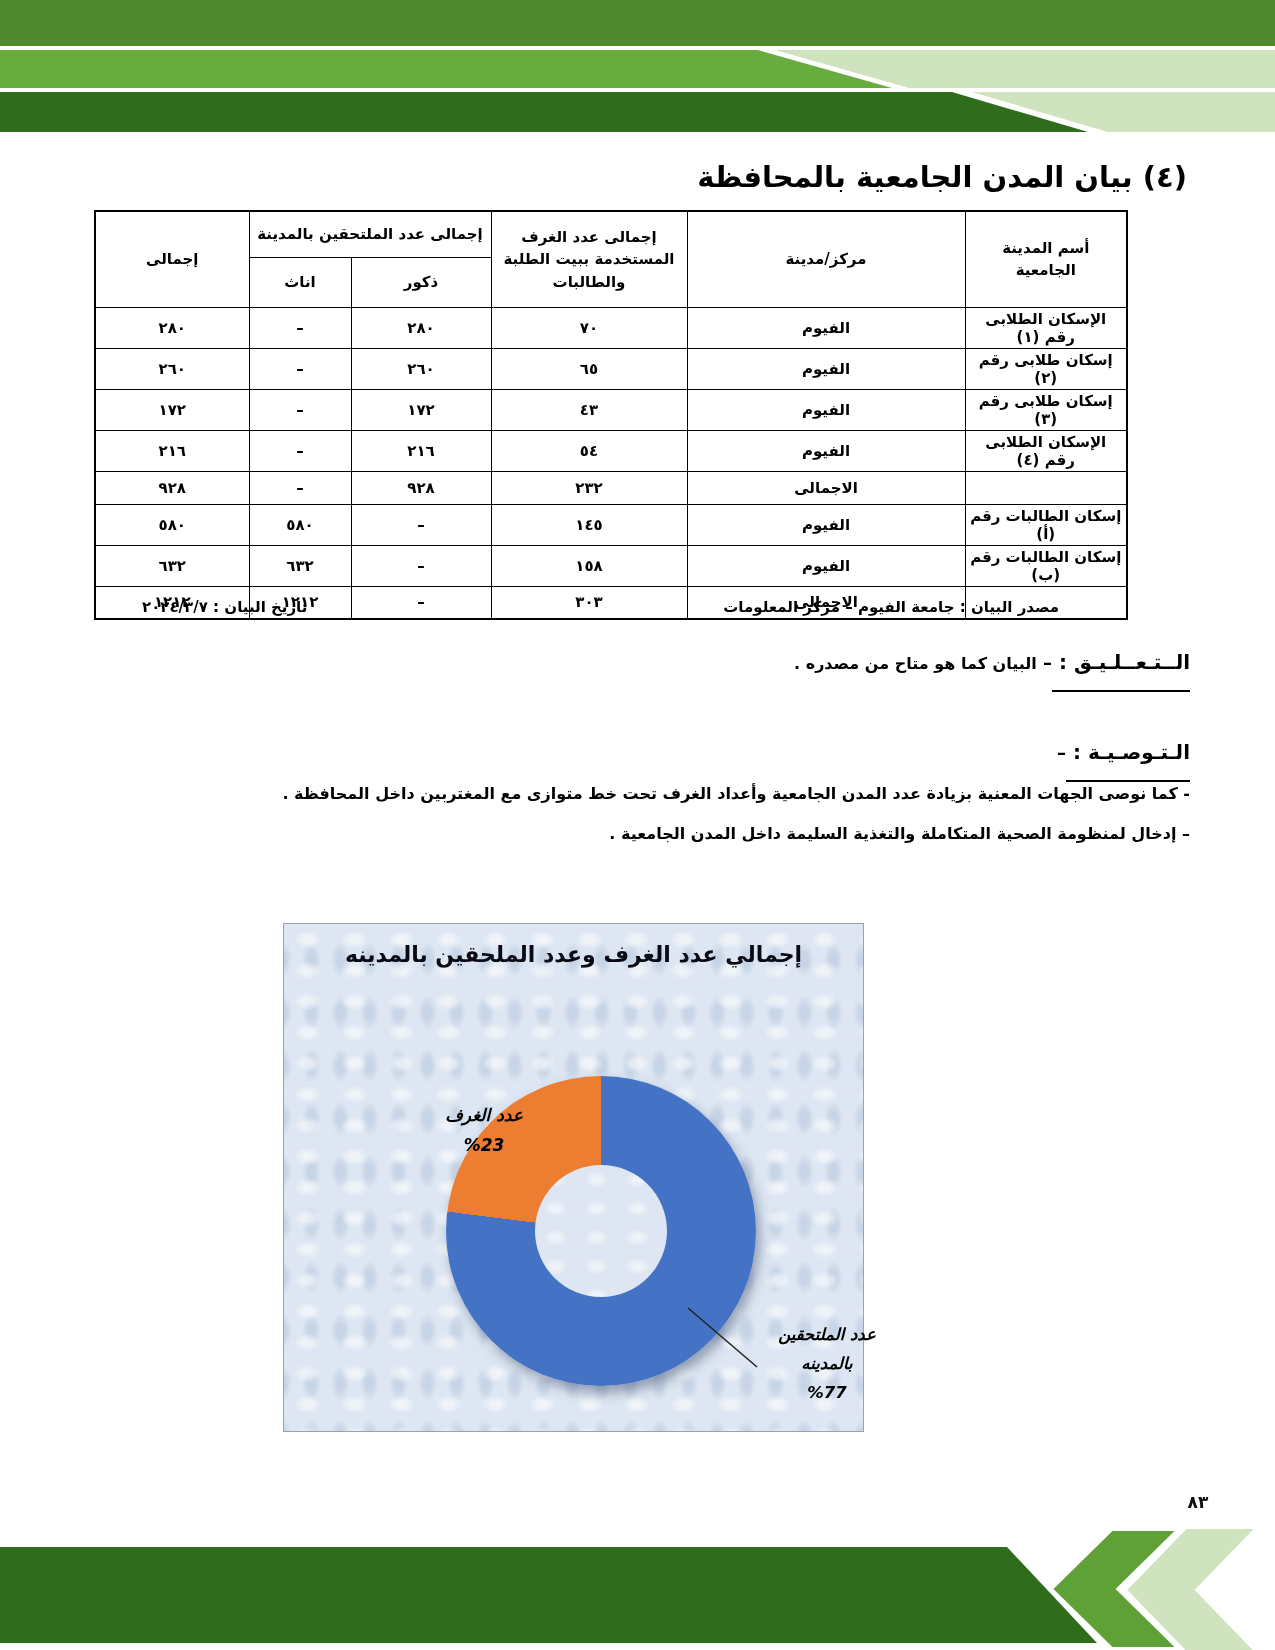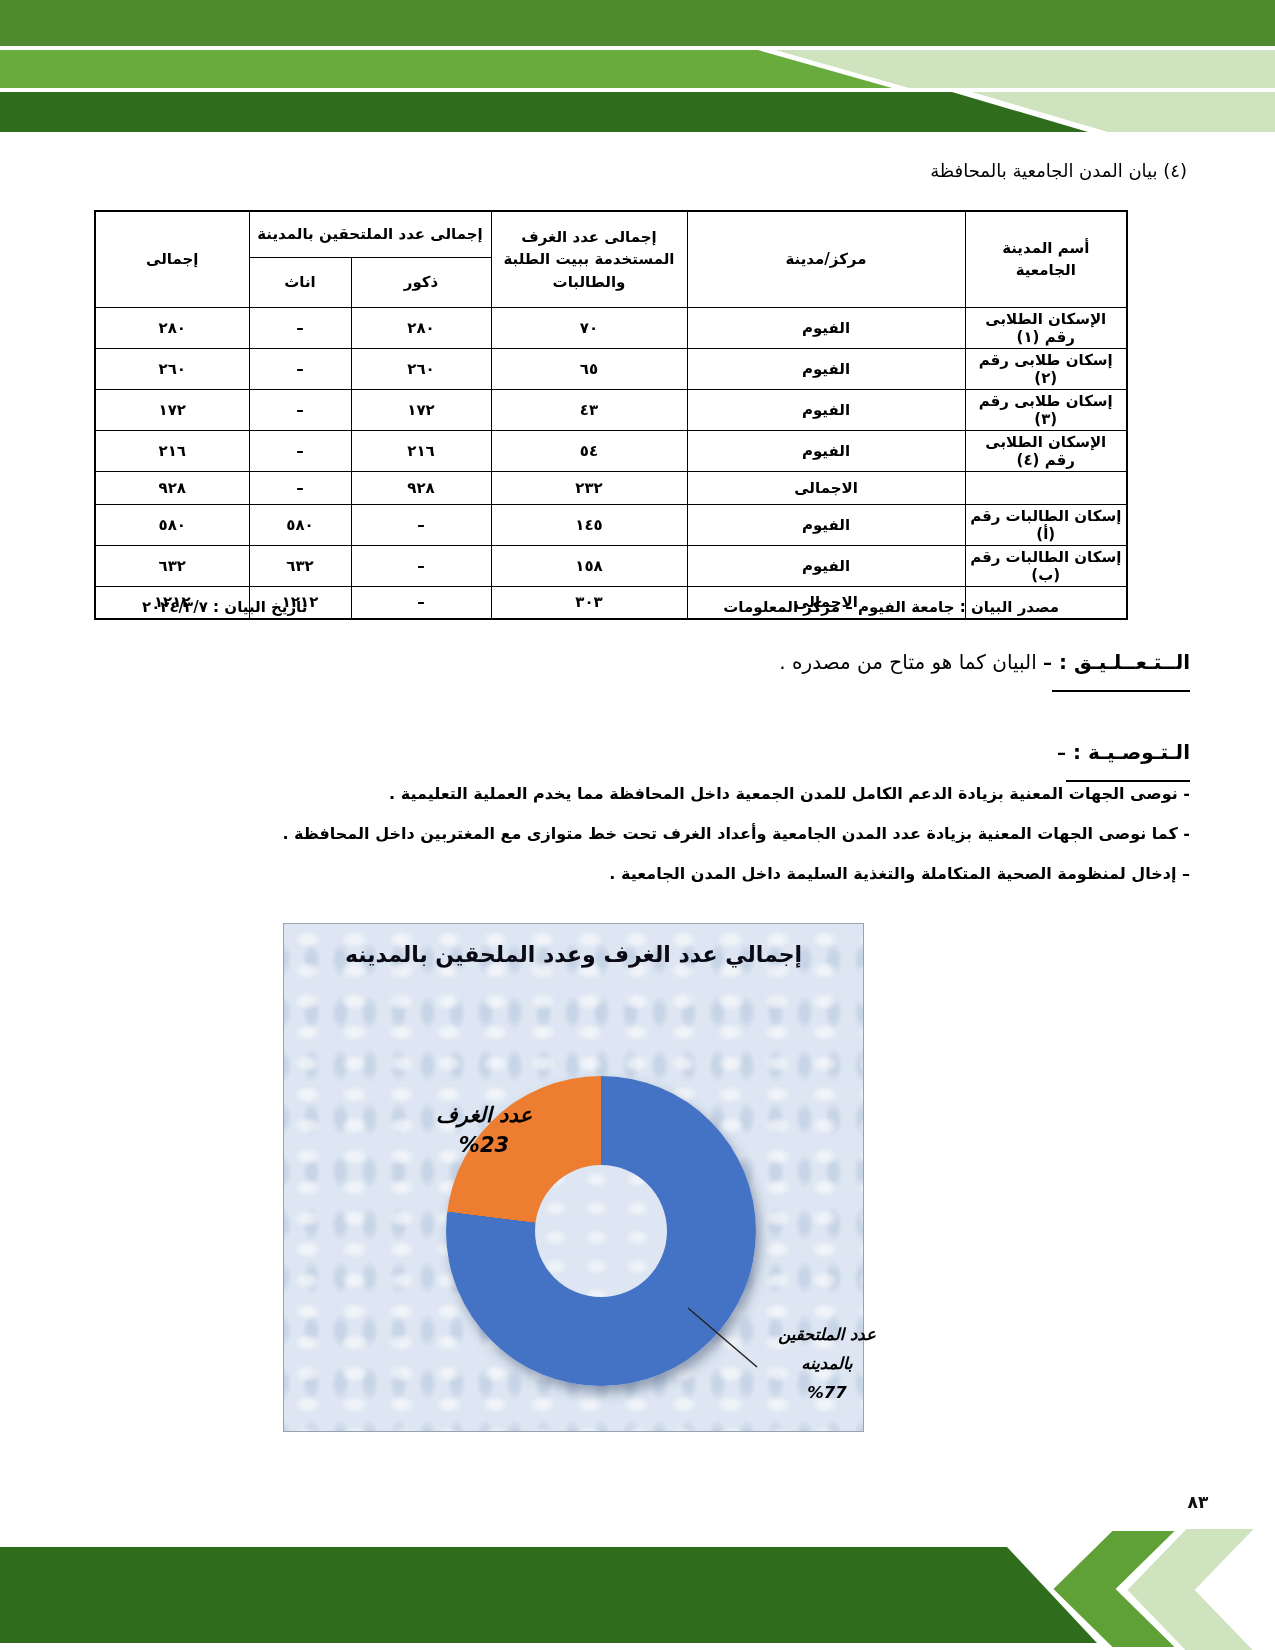--- a/index.html
+++ b/index.html
@@ -7,39 +7,39 @@
     position:relative;width:1275px;height:1650px;background:#ffffff;overflow:hidden;
     font-family:"DejaVu Sans",sans-serif;direction:rtl;
   }
   svg{display:block;}
   
   .header-banner{position:absolute;top:0;left:0;}
   .footer-banner{position:absolute;top:1490px;left:0;}
   .page-number{position:absolute;top:1492px;left:1168px;width:60px;text-align:center;
     font-size:17px;font-weight:bold;color:#111;}
   
-  .doc-title{position:absolute;top:160px;right:88px;font-size:18px;font-weight:normal;color:#000;margin:0;}
+  .doc-title{position:absolute;top:160px;right:88px;font-size:29px;font-weight:bold;color:#000;margin:0;}
   
   .table-wrap{position:absolute;top:210px;left:96px;width:1032px;}
   table.cities{border-collapse:collapse;table-layout:fixed;width:1032px;border:2px solid #000;}
   table.cities th,table.cities td{border:1.5px solid #000;font-weight:bold;color:#000;
     text-align:center;vertical-align:middle;padding:2px 4px;box-sizing:border-box;}
   table.cities th{font-size:15px;line-height:1.5;}
   table.cities thead tr.h1 th{height:46px;}
   table.cities thead tr.h2 th{height:50px;}
   table.cities td{font-size:15px;height:33px;}
   td.cell-name{text-align:right;padding-right:8px;}
   .src-row{position:absolute;top:598px;left:92px;width:1032px;height:26px;font-size:15px;font-weight:bold;}
   .src-text{position:absolute;right:65px;top:0;}
   .date-text{position:absolute;left:50px;top:0;}
   
   .sect{position:absolute;right:85px;color:#000;}
   .sect-heading{font-size:20px;font-weight:bold;border-bottom:2.5px solid #000;padding-bottom:16px;}
   .sect-dash{font-size:18px;font-weight:bold;}
-  .sect-inline{font-size:20px;font-weight:normal;}
+  .sect-inline{font-size:16px;font-weight:bold;}
   .comment-block{top:650px;width:1105px;}
   .comment-line2{top:700px;width:1105px;font-size:16px;font-weight:bold;}
   .rec-heading{top:740px;}
   .rec-list{top:782px;width:1110px;}
   .rec-item{font-size:16px;font-weight:bold;margin-bottom:17px;line-height:23px;}
   
   .chart-box{position:absolute;left:283px;top:923px;width:581px;height:509px;
     border:1px solid #9aa3ad;box-sizing:border-box;
     background-color:#dde6f2;
     background-image:
@@ -49,21 +49,21 @@
     background-position:0 0,13px 9px;}
   .chart-title{margin-top:18px;text-align:center;font-size:22px;font-weight:bold;color:#0a0a14;}
   .donut{position:absolute;left:162px;top:152px;width:310px;height:310px;border-radius:50%;
     box-shadow:4px 7px 12px rgba(70,85,115,0.5);}
   .donut-hole{position:absolute;left:251px;top:241px;width:132px;height:132px;border-radius:50%;
     background:#dde6f2;
     background-image:radial-gradient(rgba(255,255,255,0.5) 15%, rgba(255,255,255,0) 42%);
     background-size:41px 29px;}
   .leader-svg{position:absolute;left:0;top:0;}
   .pie-label{position:absolute;text-align:center;font-style:italic;font-weight:bold;color:#000;}
-  .label-rooms{left:126px;top:176px;width:148px;font-size:21px;line-height:30px;}
+  .label-rooms{left:126px;top:176px;width:148px;font-size:17px;line-height:30px;}
   .label-enrolled{left:468px;top:396px;width:150px;font-size:16.5px;line-height:29px;}
 </style>
 </head>
 <body>
 
 <div class="page">
 
   <svg class="header-banner" width="1275" height="135" viewBox="0 0 1275 135">
     <rect x="0" y="0" width="1275" height="46" fill="#4F8A2E"></rect>
     <polygon points="0,50 758,50 892,88 0,88" fill="#69AC3E"></polygon>
@@ -175,21 +175,20 @@
     <span class="sect-heading">الــتـعــلـيـق  : </span>
     <span class="sect-dash">– </span>
     <span class="sect-inline">البيان كما هو متاح من مصدره .</span>
   </div>
 
   <div class="sect rec-heading">
     <span class="sect-heading">الـتـوصـيـة  : </span>
     <span class="sect-dash">–</span>
   </div>
   <div class="sect rec-list">
-      <div class="rec-item">-  نوصى الجهات المعنية بزيادة الدعم الكامل للمدن الجمعية داخل المحافظة مما يخدم العملية التعليمية .</div>
       <div class="rec-item">- كما نوصى الجهات المعنية بزيادة عدد المدن الجامعية وأعداد الغرف تحت خط متوازى مع المغتربين داخل المحافظة .</div>
       <div class="rec-item">– إدخال لمنظومة الصحية المتكاملة والتغذية السليمة داخل المدن الجامعية .</div>
     </div>
 
   <div class="chart-box">
     <div class="chart-title">إجمالي عدد الغرف وعدد الملحقين بالمدينه</div>
     <div class="donut" style="background: conic-gradient(rgb(68, 114, 196) 0deg, rgb(68, 114, 196) 277.2deg, rgb(237, 125, 49) 277.2deg, rgb(237, 125, 49) 360deg);"></div>
     <div class="donut-hole"></div>
     <svg class="leader-svg" width="637" height="509" viewBox="0 0 637 509">
       <line x1="404" y1="384" x2="473" y2="443" stroke="#222222" stroke-width="1.5"></line>

